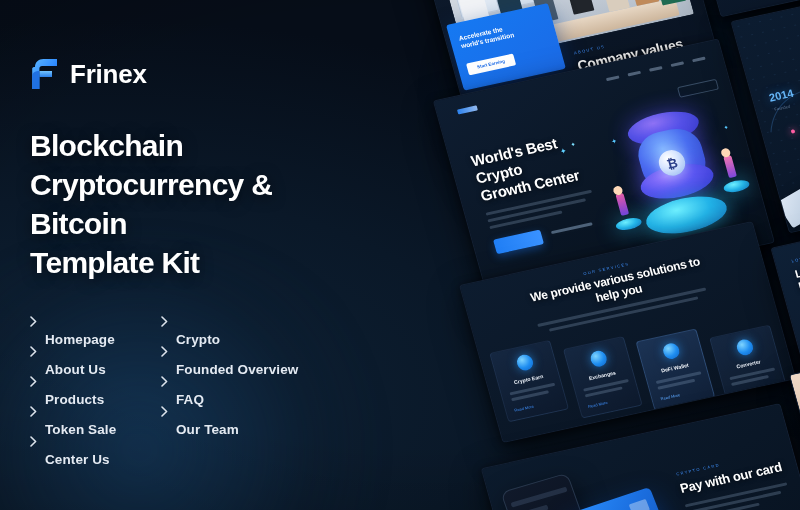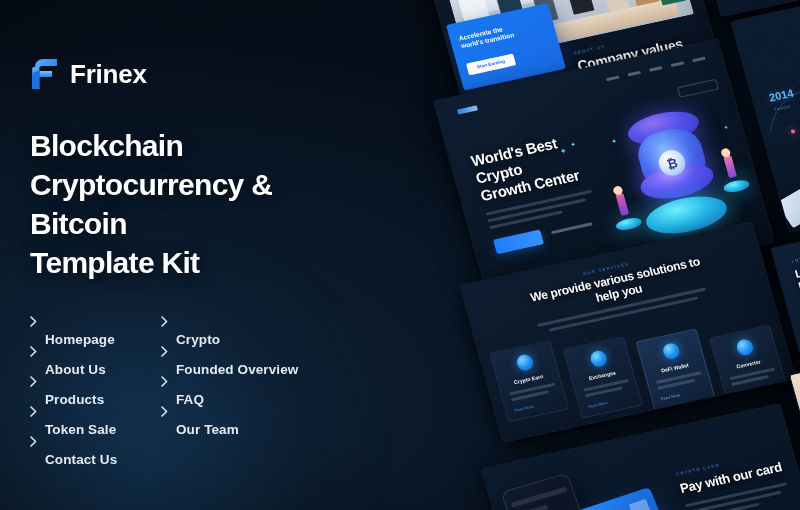--- a/index.html
+++ b/index.html
@@ -496,20 +496,20 @@
       <div class="link-item">
         <svg class="chev" viewBox="0 0 7 11">
             <path d="M1 1 L5.6 5.5 L1 10" stroke="#e7edf5" stroke-width="1.6" fill="none" stroke-linecap="round" stroke-linejoin="round"></path>
           </svg>
         <span class="link-label">Our Team</span>
       </div>
       <div class="link-item">
         <svg class="chev" viewBox="0 0 7 11">
             <path d="M1 1 L5.6 5.5 L1 10" stroke="#e7edf5" stroke-width="1.6" fill="none" stroke-linecap="round" stroke-linejoin="round"></path>
           </svg>
-        <span class="link-label">Contact Us</span>
+        <span class="link-label">Center Us</span>
       </div>
 
     </div>
   </div>
 
   <div class="bg-vignette"></div>
 </div>
 
 </body></html>

